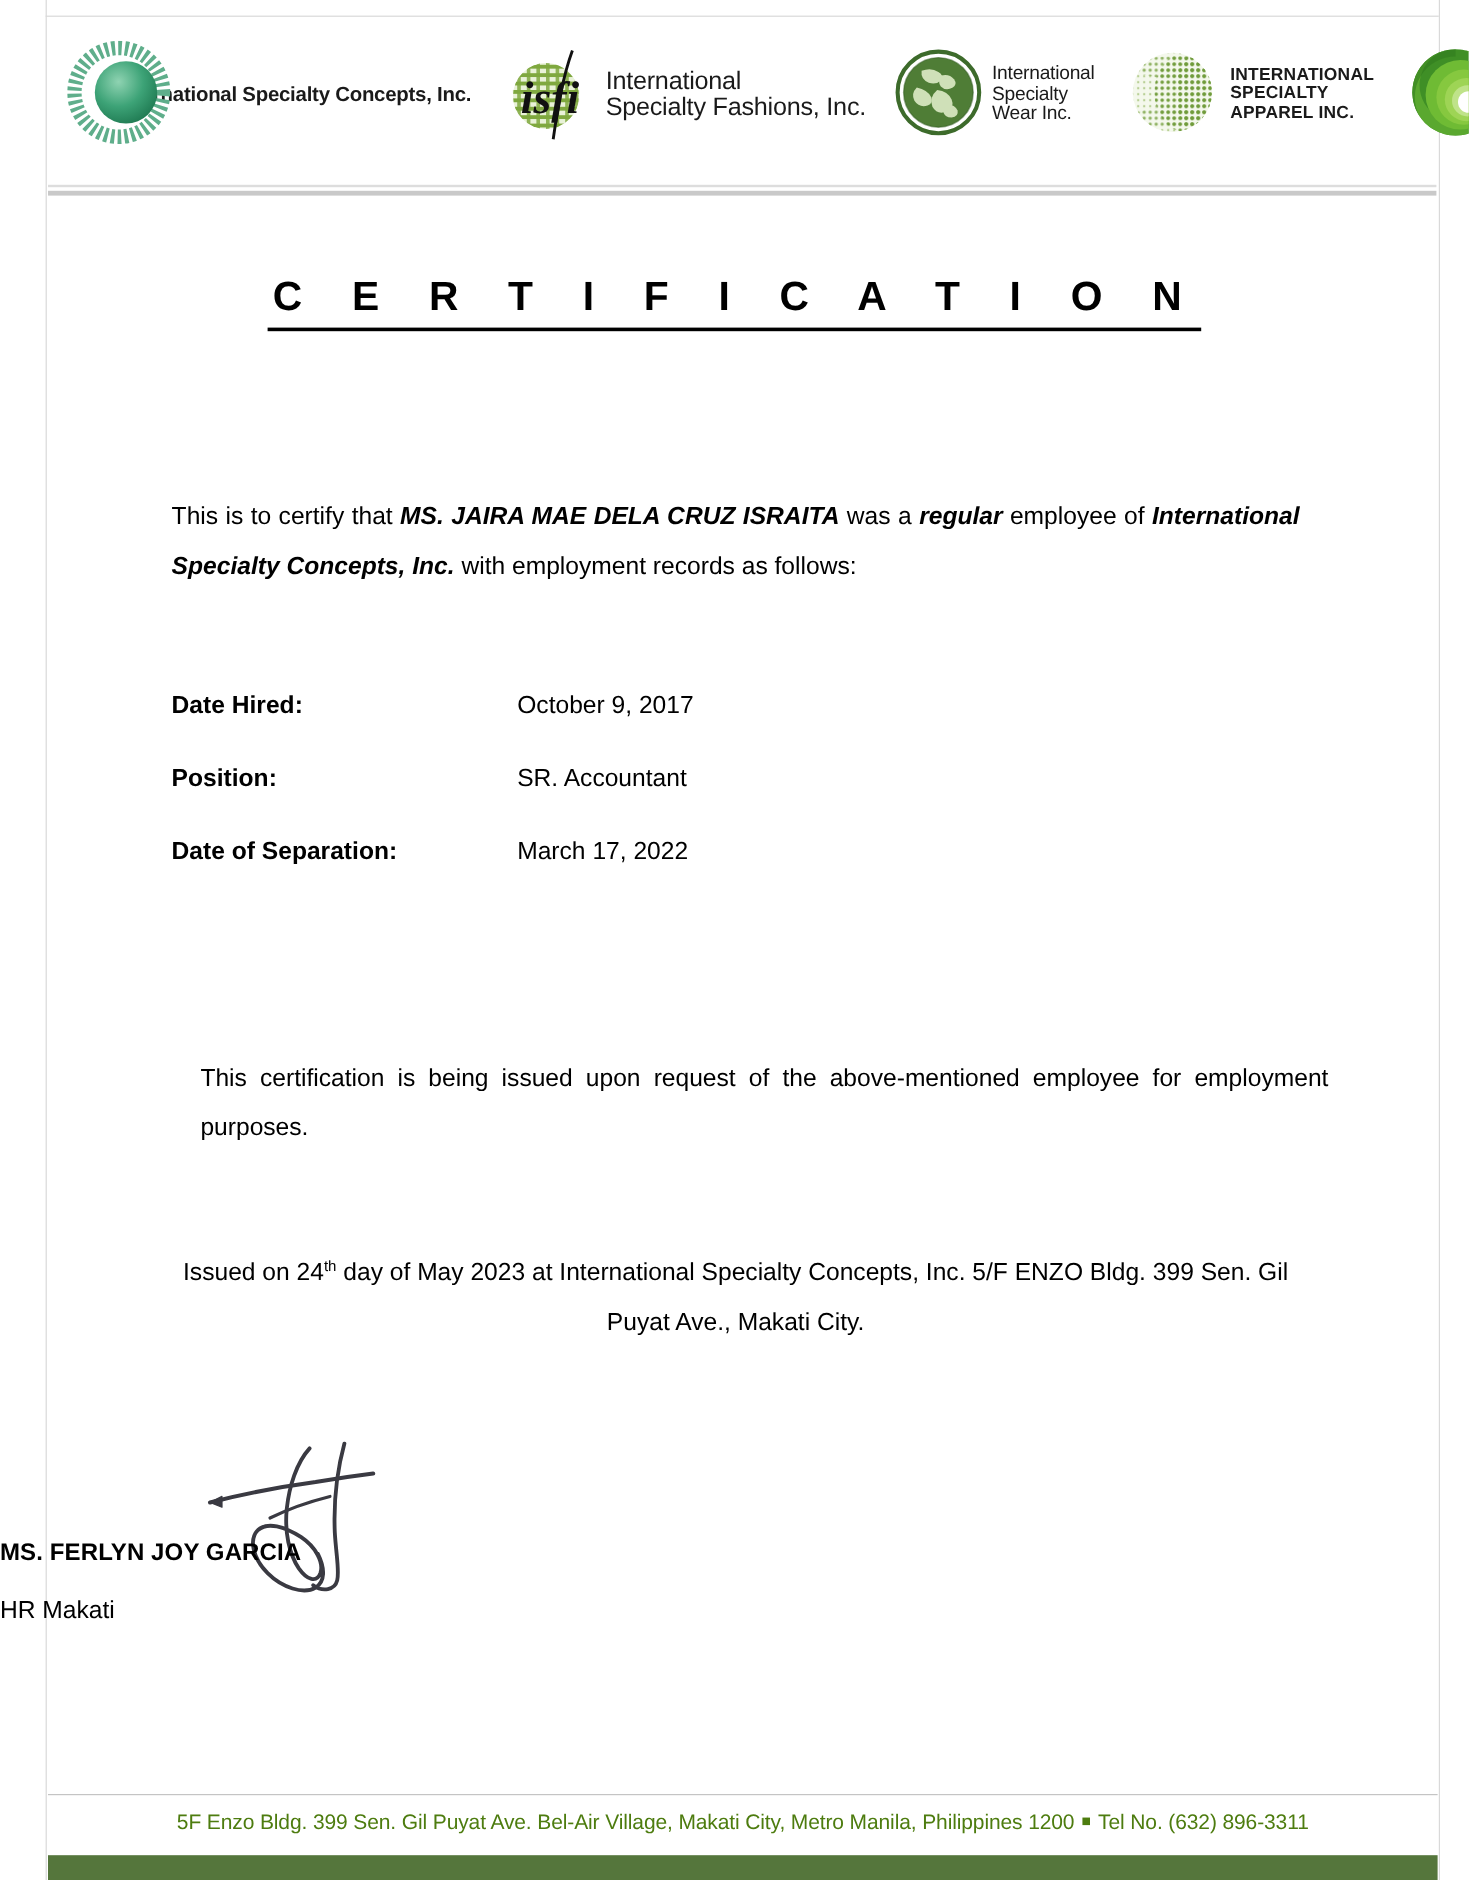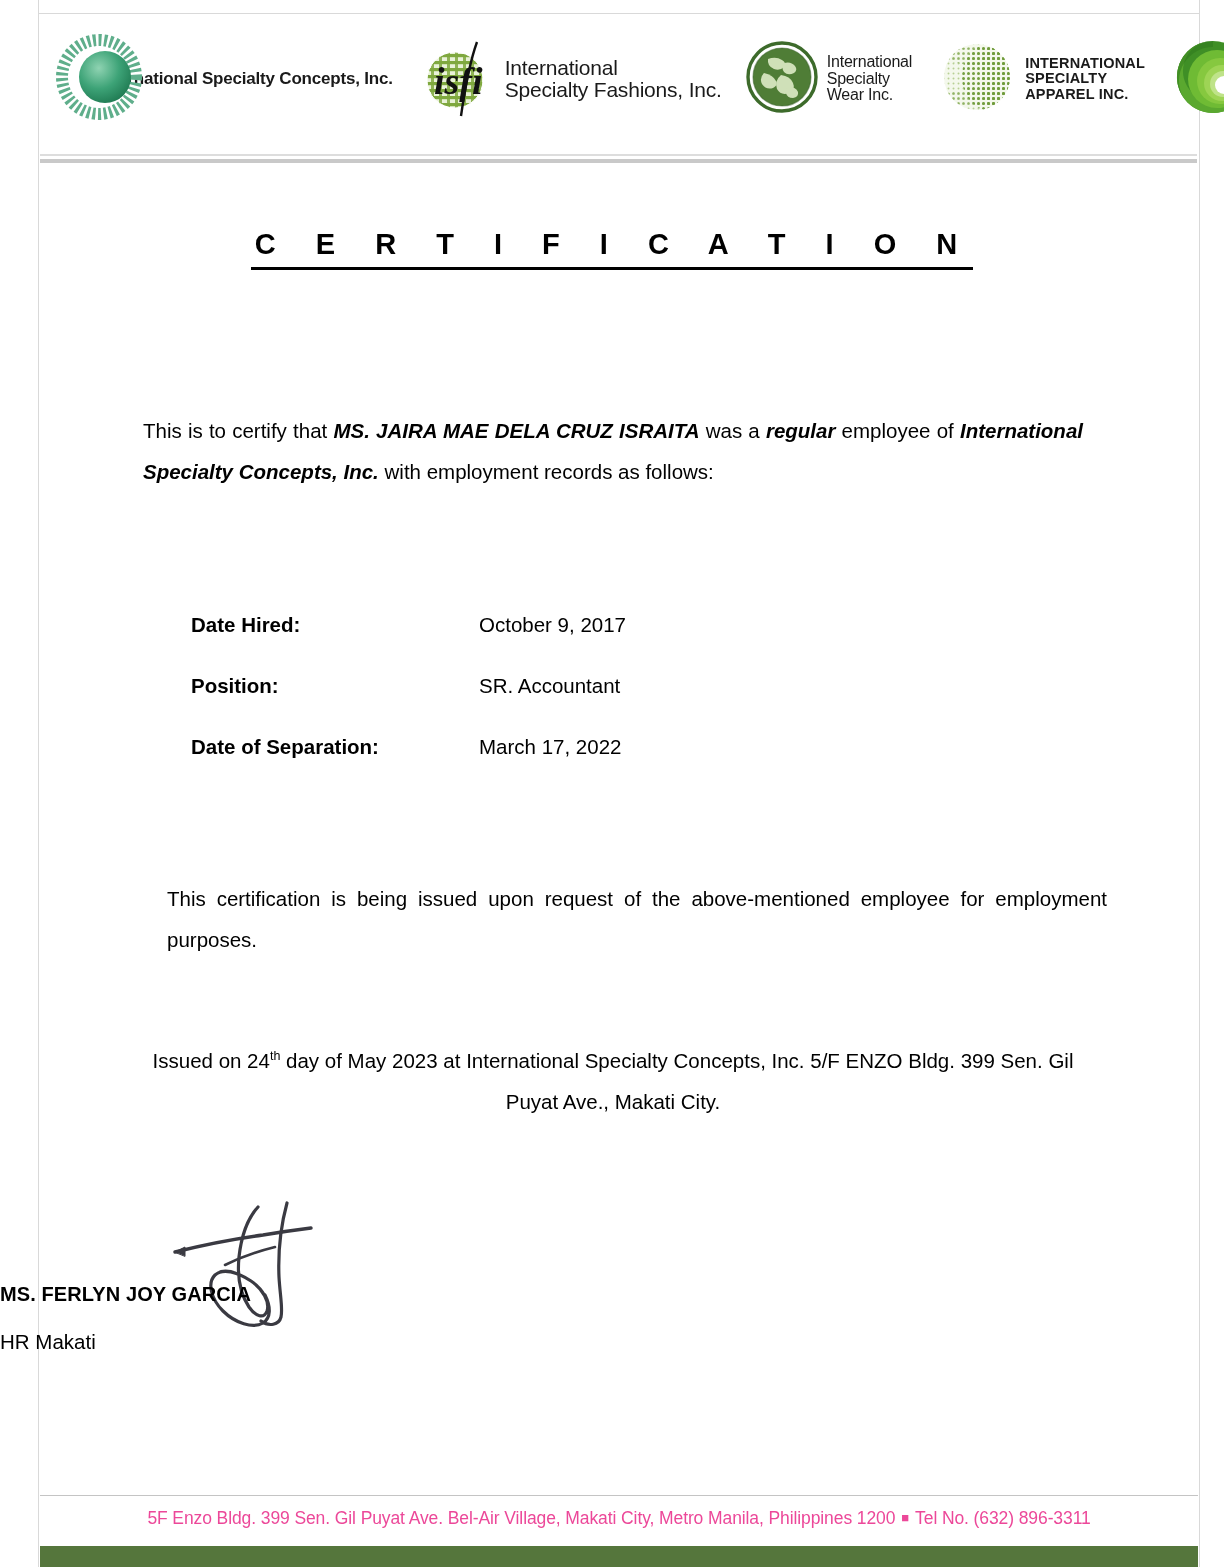--- a/index.html
+++ b/index.html
@@ -100,21 +100,21 @@
     background: #c9c9c9;
   }
 
   
   .doc-title {
     position: absolute;
     left: 0;
     top: 228px;
     width: 1224px;
     text-align: center;
-    font-size: 29px;
+    font-size: 34px;
     font-weight: 700;
     letter-spacing: 16px;
     font-family: "Liberation Sans", sans-serif;
   }
   .doc-title span {
     border-bottom: 3px solid #000;
     padding-bottom: 7px;
     padding-left: 4px;
     padding-right: 0;
   }
@@ -146,23 +146,22 @@
 
   
   .details {
     position: absolute;
     left: 143px;
     top: 576px;
     width: 700px;
   }
   .detail-row {
     display: flex;
-    align-items: flex-end;
+    align-items: flex-start;
     height: 61px;
-    margin-left: 48px;
   }
   .detail-label {
     width: 288px;
     flex: none;
     font-size: 20.5px;
     font-weight: 700;
   }
   .detail-value {
     font-size: 20.5px;
     font-weight: 400;
@@ -209,21 +208,21 @@
     height: 1px;
     background: #c4c4c4;
   }
   .footer-text {
     position: absolute;
     left: 40px;
     top: 1508px;
     width: 1158px;
     text-align: center;
     font-size: 17.5px;
-    color: #ec4899;
+    color: #4d7c0f;
     font-family: "Liberation Sans", sans-serif;
     letter-spacing: -0.1px;
   }
   .footer-sep {
     display: inline-block;
     padding: 0 6px;
     font-size: 13px;
     vertical-align: 2px;
   }
   .footer-bar {

